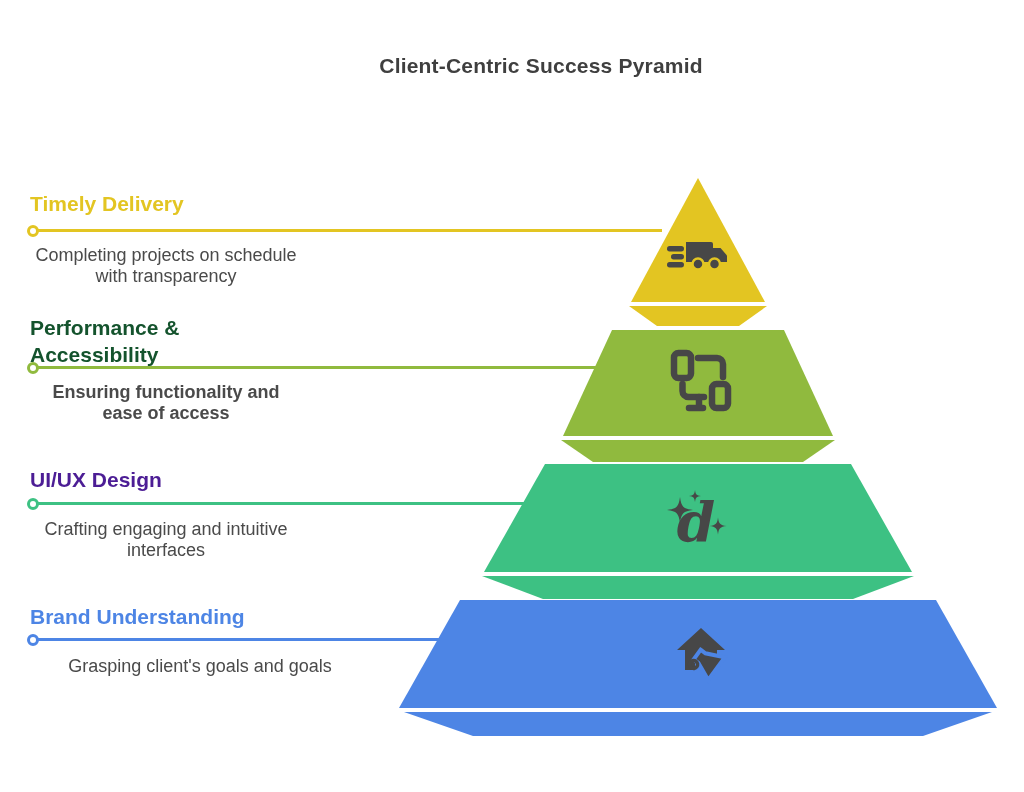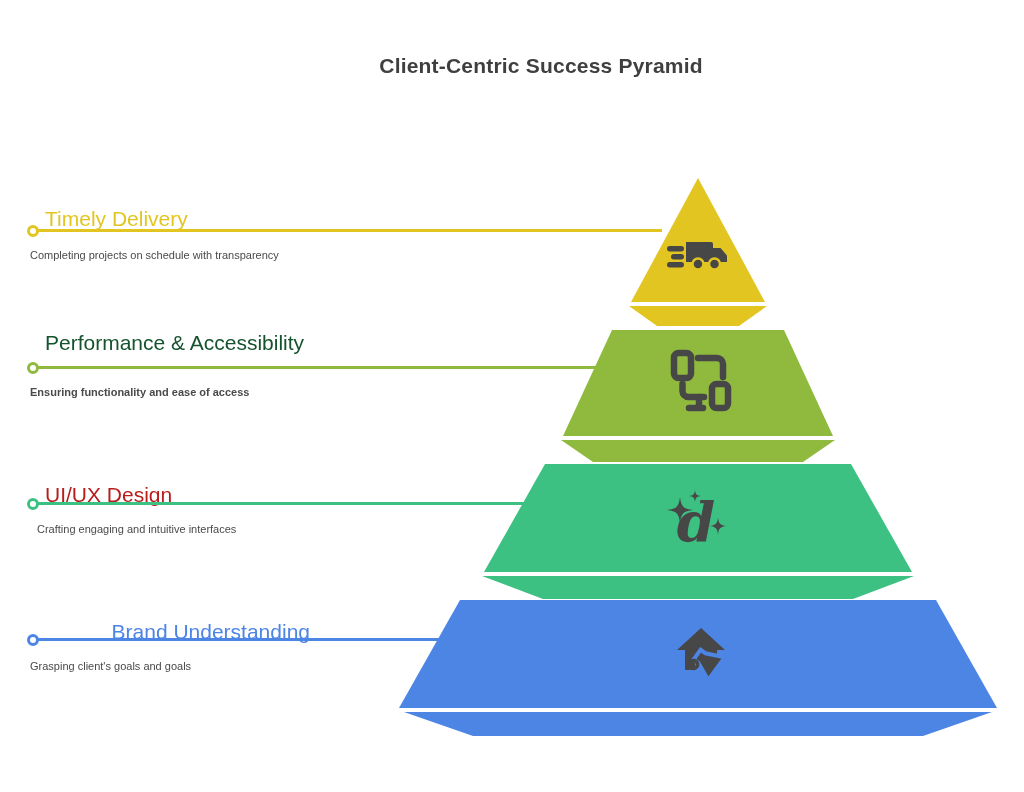--- a/index.html
+++ b/index.html
@@ -7,34 +7,34 @@
     position:relative;width:1024px;height:792px;background:#fff;overflow:hidden;
     font-family:"Liberation Sans",sans-serif;
   }
   .title{
     position:absolute;top:54px;left:0;width:100%;box-sizing:border-box;padding-left:42px;
     text-align:center;font-size:21px;font-weight:bold;letter-spacing:.2px;margin-left:8px;
   }
   .pyramid-svg{position:absolute;left:0;top:0;}
   .level-label{position:absolute;left:30px;}
   .level-label h2{
-    margin:15px;font-size:21px;line-height:27px;font-weight:normal;max-width:265px;
+    margin:0;font-size:21px;line-height:27px;font-weight:bold;max-width:265px;
   }
   .connector{position:absolute;left:7px;right:0;height:2.5px;}
   .node{
     position:absolute;left:-3px;width:12px;height:12px;box-sizing:border-box;
     border:3px solid;border-radius:50%;background:#fff;
   }
-  .desc{position:absolute;left:0;font-size:11px;line-height:21px;width:272px;}
+  .desc{position:absolute;left:0;font-size:18px;line-height:21px;width:272px;text-align:center;}
   .lv1{top:190px;width:632px;}
   .lv1 .connector{top:39px;} .lv1 .node{top:34.5px;} .lv1 .desc{top:55px;}
   .lv2{top:314px;width:569px;}
   .lv2 .connector{top:52px;} .lv2 .node{top:47.5px;} .lv2 .desc{top:68px;font-weight:bold;}
   .lv3{top:466px;width:494px;}
-  .lv3 .connector{top:36px;} .lv3 .node{top:31.5px;} .lv3 .desc{top:53px;margin-left:7px;}
+  .lv3 .connector{top:36px;} .lv3 .node{top:31.5px;} .lv3 .desc{top:53px;}
   .lv4{top:603px;width:413px;}
   .lv4 .connector{top:35px;} .lv4 .node{top:30.5px;} .lv4 .desc{top:53px;width:340px;}
 </style>
 </head>
 <body>
 
 <div class="canvas">
 
   <div class="title" style="color: rgb(63, 63, 63);">Client-Centric Success Pyramid</div>
 
@@ -91,26 +91,26 @@
   </div>
 
   <div class="level-label lv2" style="color: rgb(74, 74, 74);">
     <h2 style="color: #14532d;">Performance &amp; Accessibility</h2>
     <div class="node" style="border-color: rgb(144, 186, 62);"></div>
     <div class="connector" style="background-color: rgb(144, 186, 62);"></div>
     <div class="desc">Ensuring functionality and ease of access</div>
   </div>
 
   <div class="level-label lv3" style="color: rgb(74, 74, 74);">
-    <h2 style="color: #b91c1c;">UI/UX Design</h2>
+    <h2 style="color: #4c1d95;">UI/UX Design</h2>
     <div class="node" style="border-color: rgb(61, 193, 131);"></div>
     <div class="connector" style="background-color: rgb(61, 193, 131);"></div>
     <div class="desc">Crafting engaging and intuitive interfaces</div>
   </div>
 
   <div class="level-label lv4" style="color: rgb(74, 74, 74);">
-    <h2 style="color: rgb(77, 133, 229); text-align: right;">Brand Understanding</h2>
+    <h2 style="color: rgb(77, 133, 229);">Brand Understanding</h2>
     <div class="node" style="border-color: rgb(77, 133, 229);"></div>
     <div class="connector" style="background-color: rgb(77, 133, 229);"></div>
     <div class="desc">Grasping client's goals and goals</div>
   </div>
 
 </div>
 
 </body></html>

